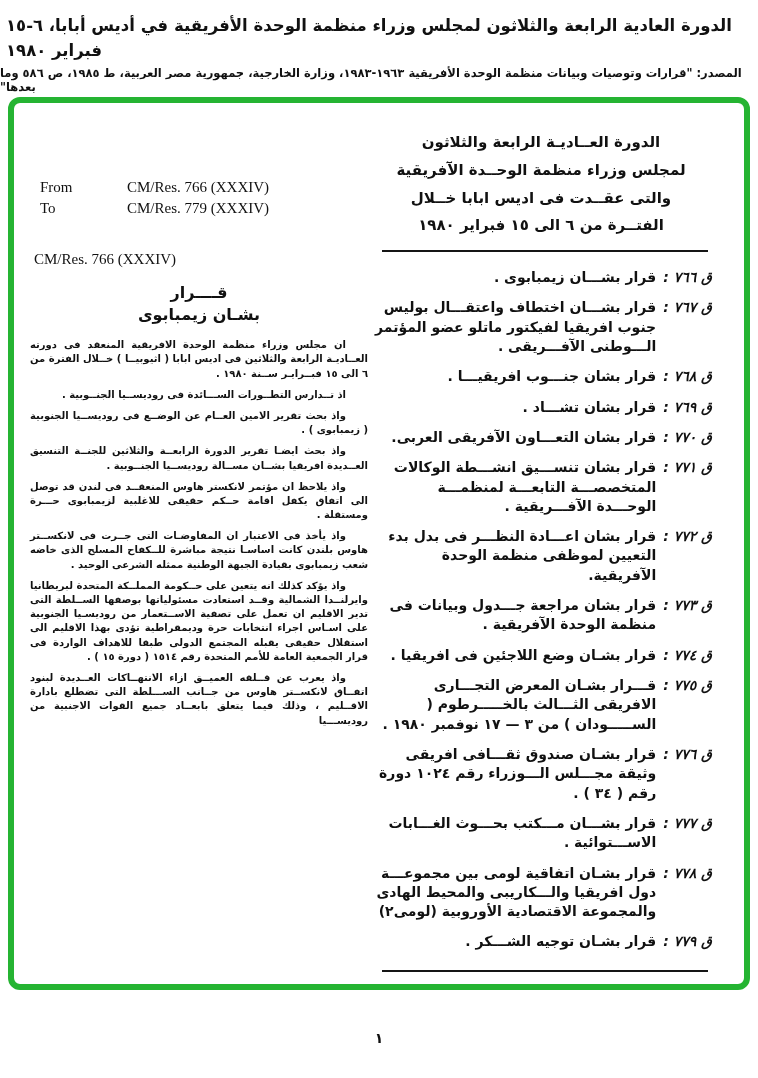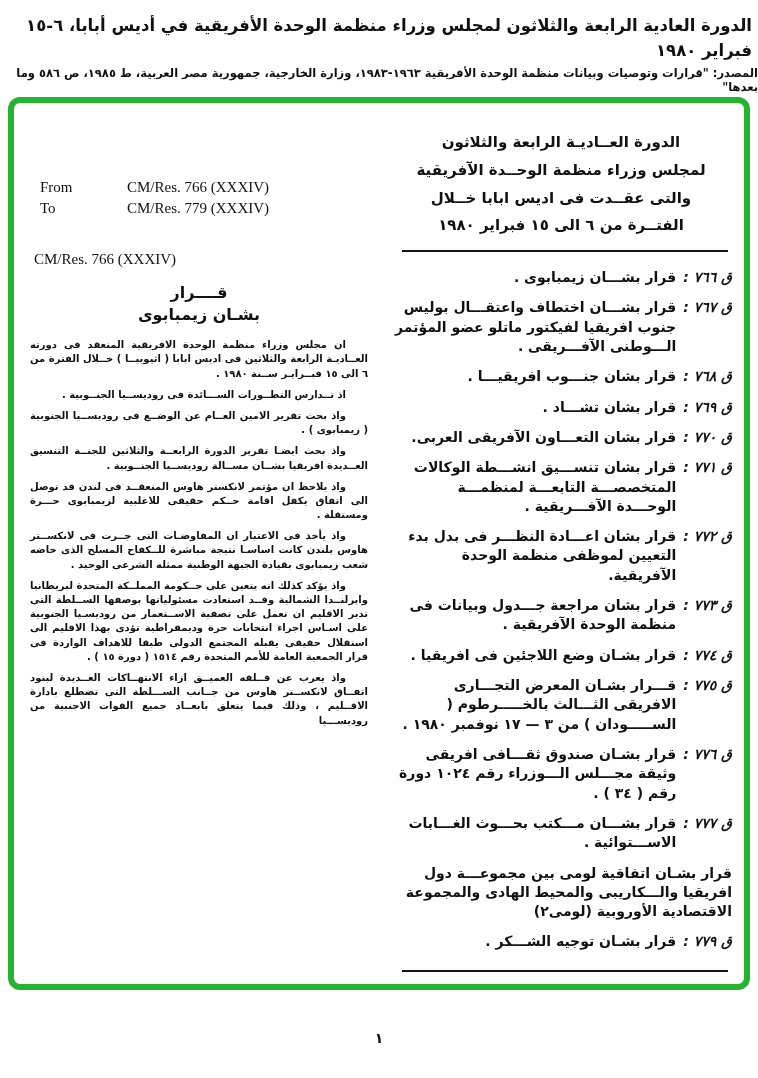--- a/index.html
+++ b/index.html
@@ -2,37 +2,37 @@
 <html lang="ar"><head>
 <meta charset="utf-8">
 <style>
   html,body{margin:0;padding:0;}
   body{
     width:758px;height:1078px;position:relative;background:#ffffff;
     font-family:"DejaVu Sans",sans-serif;color:#111;overflow:hidden;
   }
   
   .page-header{
-    position:absolute;top:14px;left:0;right:0;text-align:right;direction:rtl;
+    position:absolute;top:14px;left:0;right:0;text-align:left;direction:rtl;
   }
   .page-header .line1{
     font-size:16.5px;font-weight:bold;letter-spacing:0;line-height:1.5;
     padding:0 6px;
   }
   .page-header .line2{
     font-size:11.5px;font-weight:bold;margin-top:2px;
   }
   
   .frame{
     position:absolute;left:8px;top:97px;width:742px;height:893px;
     border:6px solid #25b432;border-radius:12px;box-sizing:border-box;
   }
   
   .col-right{
-    position:absolute;top:26px;right:10px;width:346px;direction:rtl;
+    position:absolute;top:26px;right:30px;width:346px;direction:rtl;
   }
   .session-header{
     text-align:center;font-weight:bold;font-size:15px;line-height:1.85;
   }
   .rule{
     height:2px;background:#151515;border:0;margin:10px 6px 16px 14px;
   }
   .rule.bottom{margin-top:18px;}
   .res-item{
     display:flex;direction:rtl;margin:0 2px 11px 6px;
@@ -134,20 +134,21 @@
       </div>
       <div class="res-item">
         <span class="res-num">ق ٧٧٦ :</span>
         <span class="res-text">قرار بشـان صندوق ثقـــافى افريقى وثيقة مجـــلس الـــوزراء رقم ١٠٢٤ دورة رقم ( ٣٤ ) .</span>
       </div>
       <div class="res-item">
         <span class="res-num">ق ٧٧٧ :</span>
         <span class="res-text">قرار بشـــان مـــكتب بحـــوث الغـــابات الاســـتوائية .</span>
       </div>
       <div class="res-item">
+        <span class="res-num">ق ٧٧٨ :</span>
         <span class="res-text">قرار بشـان اتفاقية لومى بين مجموعـــة دول افريقيا والـــكاريبى والمحيط الهادى والمجموعة الاقتصادية الأوروبية (لومى٢)</span>
       </div>
       <div class="res-item">
         <span class="res-num">ق ٧٧٩ :</span>
         <span class="res-text">قرار بشـان توجيه الشـــكر .</span>
       </div>
     </div>
 
     <div class="rule bottom"></div>
   </div>

